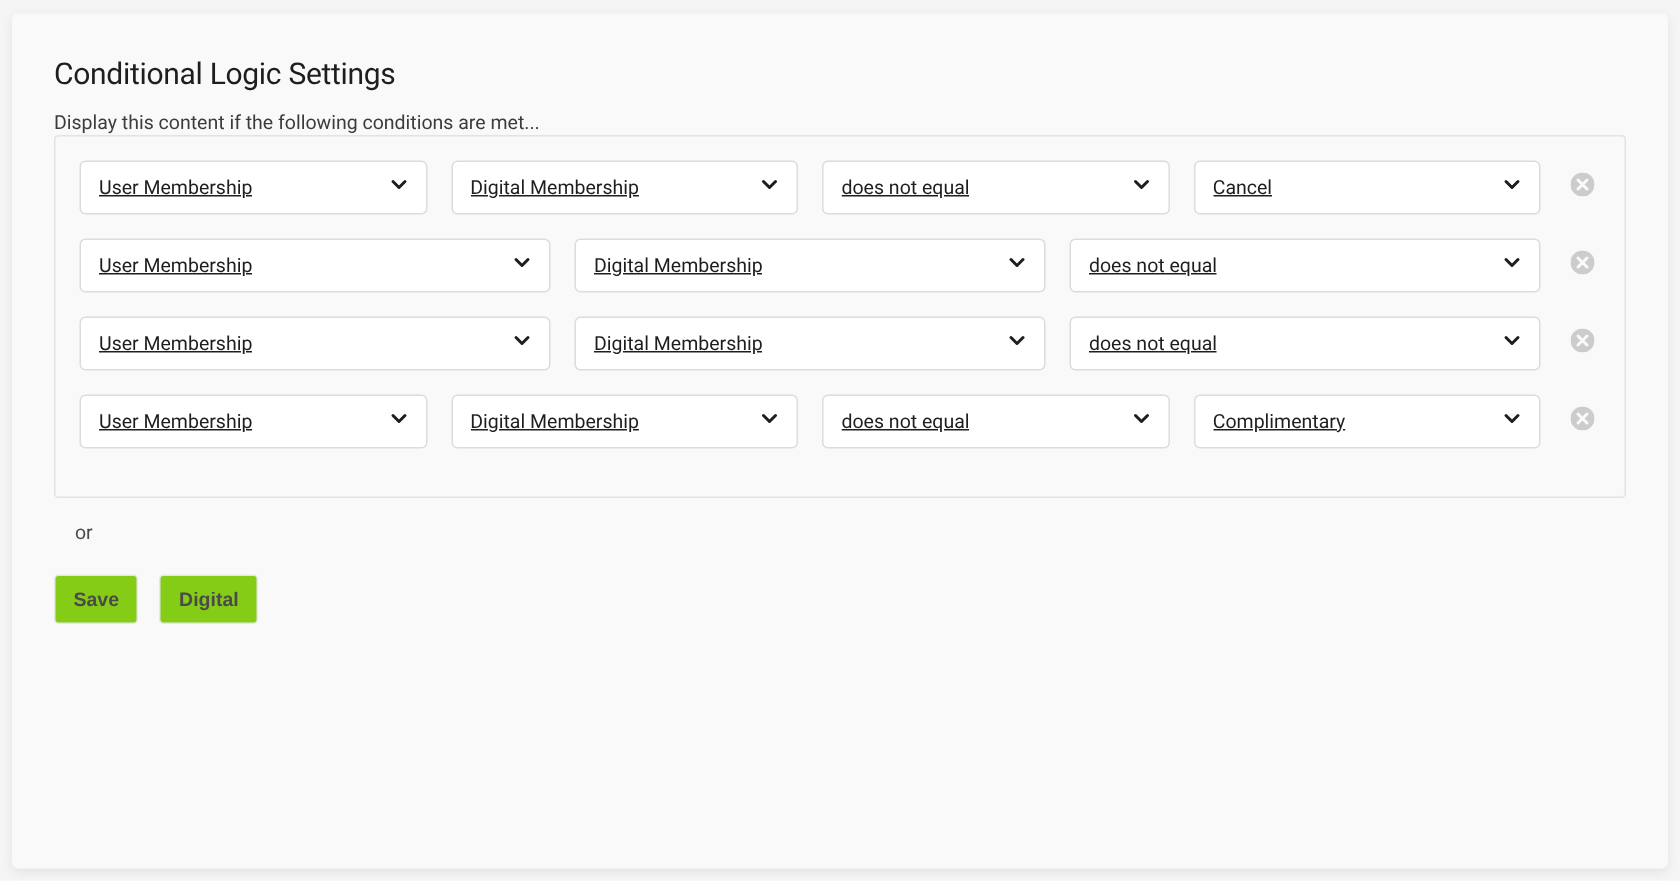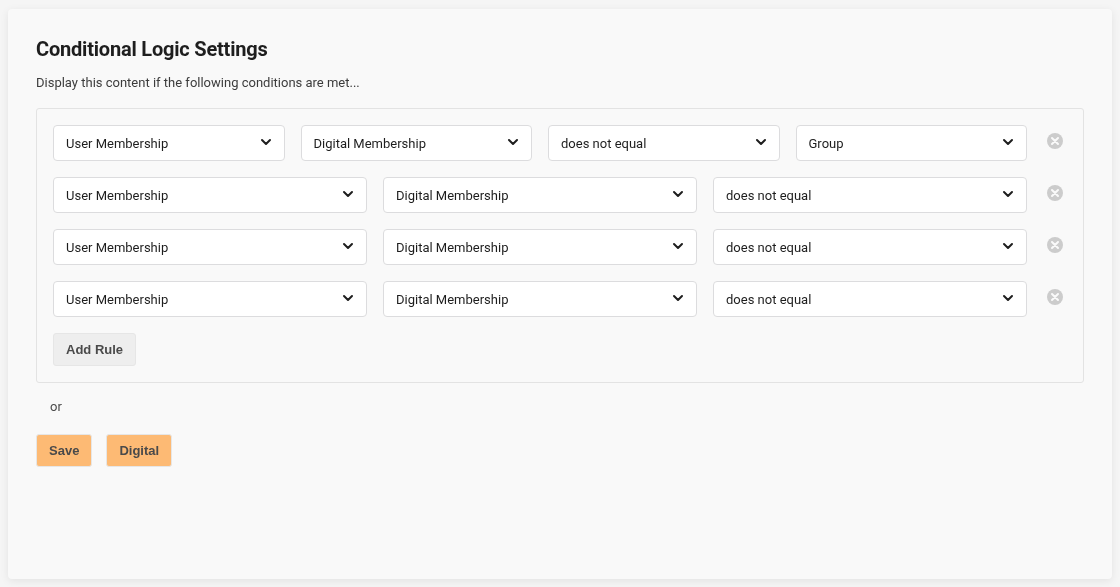--- a/index.html
+++ b/index.html
@@ -20,29 +20,28 @@
       left: 8px;
       right: 8px;
       bottom: 8px;
       background: #f9f9f9;
       border-radius: 4px;
       padding: 28px;
       box-shadow: 0 2px 8px rgba(0,0,0,0.08);
     }
     .title {
       font-size: 20px;
-      font-weight: 700;
+      font-weight: 400;
       color: #1e1e1e;
       letter-spacing: -0.2px;
       margin-bottom: 14px;
     }
     .subtitle {
       font-size: 13px;
       color: #3c3c3c;
-      margin-bottom: 18px;
     }
     .rule-group {
       border: 1px solid #e3e3e3;
       border-radius: 3px;
       padding: 16px;
       background: #f9f9f9;
     }
     .rule-row {
       display: flex;
       gap: 16px;
@@ -55,20 +54,21 @@
       border: 1px solid #dcdcde;
       border-radius: 4px;
       height: 36px;
       display: flex;
       align-items: center;
       justify-content: space-between;
       padding: 0 12px;
       font-size: 13px;
       color: #1e1e1e;
       cursor: pointer;
+      text-decoration: underline;
     }
     .select-box .label {
       white-space: nowrap;
       overflow: hidden;
       text-overflow: ellipsis;
     }
     .chevron {
       flex-shrink: 0;
       margin-left: 8px;
     }
@@ -96,21 +96,21 @@
       font-size: 13px;
       color: #4a4a4a;
       margin: 16px 0 19px 14px;
     }
     .actions {
       margin-top: 20px;
       display: flex;
       gap: 14px;
     }
     .actions .btn-grey {
-      background: #fdba74;
+      background: #84cc16;
     }
   </style>
 </head>
 <body>
 
 <div class="modal">
   <h2 class="title">Conditional Logic Settings</h2>
   <p class="subtitle">Display this content if the following conditions are met...</p>
 
   <div class="rule-group">
@@ -128,115 +128,120 @@
               <path d="M2 4 L6 8 L10 4" stroke="#1e1e1e" stroke-width="2" fill="none" stroke-linecap="round" stroke-linejoin="round"></path>
             </svg></span>
       </div>
       <div class="select-box">
         <span class="label">does not equal</span>
         <span class="chevron"><svg width="12" height="12" viewBox="0 0 12 12">
               <path d="M2 4 L6 8 L10 4" stroke="#1e1e1e" stroke-width="2" fill="none" stroke-linecap="round" stroke-linejoin="round"></path>
             </svg></span>
       </div>
       <div class="select-box">
-        <span class="label">Group</span>
-        <span class="chevron"><svg width="12" height="12" viewBox="0 0 12 12">
-              <path d="M2 4 L6 8 L10 4" stroke="#1e1e1e" stroke-width="2" fill="none" stroke-linecap="round" stroke-linejoin="round"></path>
-            </svg></span>
-      </div>
-      <div class="remove-btn">
-        <span><svg width="16" height="16" viewBox="0 0 16 16">
-              <circle cx="8" cy="8" r="8" fill="#cccccc"></circle>
-              <path d="M5 5 L11 11 M11 5 L5 11" stroke="#fafafa" stroke-width="2" stroke-linecap="round"></path>
-            </svg></span>
-      </div>
-    </div>
-
-    <div class="rule-row">
-      <div class="select-box">
-        <span class="label">User Membership</span>
-        <span class="chevron"><svg width="12" height="12" viewBox="0 0 12 12">
-              <path d="M2 4 L6 8 L10 4" stroke="#1e1e1e" stroke-width="2" fill="none" stroke-linecap="round" stroke-linejoin="round"></path>
-            </svg></span>
-      </div>
-      <div class="select-box">
-        <span class="label">Digital Membership</span>
-        <span class="chevron"><svg width="12" height="12" viewBox="0 0 12 12">
-              <path d="M2 4 L6 8 L10 4" stroke="#1e1e1e" stroke-width="2" fill="none" stroke-linecap="round" stroke-linejoin="round"></path>
-            </svg></span>
-      </div>
-      <div class="select-box">
-        <span class="label">does not equal</span>
-        <span class="chevron"><svg width="12" height="12" viewBox="0 0 12 12">
-              <path d="M2 4 L6 8 L10 4" stroke="#1e1e1e" stroke-width="2" fill="none" stroke-linecap="round" stroke-linejoin="round"></path>
-            </svg></span>
-      </div>
-      <div class="remove-btn">
-        <span><svg width="16" height="16" viewBox="0 0 16 16">
-              <circle cx="8" cy="8" r="8" fill="#cccccc"></circle>
-              <path d="M5 5 L11 11 M11 5 L5 11" stroke="#fafafa" stroke-width="2" stroke-linecap="round"></path>
-            </svg></span>
-      </div>
-    </div>
-
-    <div class="rule-row">
-      <div class="select-box">
-        <span class="label">User Membership</span>
-        <span class="chevron"><svg width="12" height="12" viewBox="0 0 12 12">
-              <path d="M2 4 L6 8 L10 4" stroke="#1e1e1e" stroke-width="2" fill="none" stroke-linecap="round" stroke-linejoin="round"></path>
-            </svg></span>
-      </div>
-      <div class="select-box">
-        <span class="label">Digital Membership</span>
-        <span class="chevron"><svg width="12" height="12" viewBox="0 0 12 12">
-              <path d="M2 4 L6 8 L10 4" stroke="#1e1e1e" stroke-width="2" fill="none" stroke-linecap="round" stroke-linejoin="round"></path>
-            </svg></span>
-      </div>
-      <div class="select-box">
-        <span class="label">does not equal</span>
-        <span class="chevron"><svg width="12" height="12" viewBox="0 0 12 12">
-              <path d="M2 4 L6 8 L10 4" stroke="#1e1e1e" stroke-width="2" fill="none" stroke-linecap="round" stroke-linejoin="round"></path>
-            </svg></span>
-      </div>
-      <div class="remove-btn">
-        <span><svg width="16" height="16" viewBox="0 0 16 16">
-              <circle cx="8" cy="8" r="8" fill="#cccccc"></circle>
-              <path d="M5 5 L11 11 M11 5 L5 11" stroke="#fafafa" stroke-width="2" stroke-linecap="round"></path>
-            </svg></span>
-      </div>
-    </div>
-
-    <div class="rule-row">
-      <div class="select-box">
-        <span class="label">User Membership</span>
-        <span class="chevron"><svg width="12" height="12" viewBox="0 0 12 12">
-              <path d="M2 4 L6 8 L10 4" stroke="#1e1e1e" stroke-width="2" fill="none" stroke-linecap="round" stroke-linejoin="round"></path>
-            </svg></span>
-      </div>
-      <div class="select-box">
-        <span class="label">Digital Membership</span>
-        <span class="chevron"><svg width="12" height="12" viewBox="0 0 12 12">
-              <path d="M2 4 L6 8 L10 4" stroke="#1e1e1e" stroke-width="2" fill="none" stroke-linecap="round" stroke-linejoin="round"></path>
-            </svg></span>
-      </div>
-      <div class="select-box">
-        <span class="label">does not equal</span>
-        <span class="chevron"><svg width="12" height="12" viewBox="0 0 12 12">
-              <path d="M2 4 L6 8 L10 4" stroke="#1e1e1e" stroke-width="2" fill="none" stroke-linecap="round" stroke-linejoin="round"></path>
-            </svg></span>
-      </div>
-      <div class="remove-btn">
-        <span><svg width="16" height="16" viewBox="0 0 16 16">
-              <circle cx="8" cy="8" r="8" fill="#cccccc"></circle>
-              <path d="M5 5 L11 11 M11 5 L5 11" stroke="#fafafa" stroke-width="2" stroke-linecap="round"></path>
-            </svg></span>
-      </div>
-    </div>
-
-    <button class="btn-grey">Add Rule</button>
+        <span class="label">Cancel</span>
+        <span class="chevron"><svg width="12" height="12" viewBox="0 0 12 12">
+              <path d="M2 4 L6 8 L10 4" stroke="#1e1e1e" stroke-width="2" fill="none" stroke-linecap="round" stroke-linejoin="round"></path>
+            </svg></span>
+      </div>
+      <div class="remove-btn">
+        <span><svg width="16" height="16" viewBox="0 0 16 16">
+              <circle cx="8" cy="8" r="8" fill="#cccccc"></circle>
+              <path d="M5 5 L11 11 M11 5 L5 11" stroke="#fafafa" stroke-width="2" stroke-linecap="round"></path>
+            </svg></span>
+      </div>
+    </div>
+
+    <div class="rule-row">
+      <div class="select-box">
+        <span class="label">User Membership</span>
+        <span class="chevron"><svg width="12" height="12" viewBox="0 0 12 12">
+              <path d="M2 4 L6 8 L10 4" stroke="#1e1e1e" stroke-width="2" fill="none" stroke-linecap="round" stroke-linejoin="round"></path>
+            </svg></span>
+      </div>
+      <div class="select-box">
+        <span class="label">Digital Membership</span>
+        <span class="chevron"><svg width="12" height="12" viewBox="0 0 12 12">
+              <path d="M2 4 L6 8 L10 4" stroke="#1e1e1e" stroke-width="2" fill="none" stroke-linecap="round" stroke-linejoin="round"></path>
+            </svg></span>
+      </div>
+      <div class="select-box">
+        <span class="label">does not equal</span>
+        <span class="chevron"><svg width="12" height="12" viewBox="0 0 12 12">
+              <path d="M2 4 L6 8 L10 4" stroke="#1e1e1e" stroke-width="2" fill="none" stroke-linecap="round" stroke-linejoin="round"></path>
+            </svg></span>
+      </div>
+      <div class="remove-btn">
+        <span><svg width="16" height="16" viewBox="0 0 16 16">
+              <circle cx="8" cy="8" r="8" fill="#cccccc"></circle>
+              <path d="M5 5 L11 11 M11 5 L5 11" stroke="#fafafa" stroke-width="2" stroke-linecap="round"></path>
+            </svg></span>
+      </div>
+    </div>
+
+    <div class="rule-row">
+      <div class="select-box">
+        <span class="label">User Membership</span>
+        <span class="chevron"><svg width="12" height="12" viewBox="0 0 12 12">
+              <path d="M2 4 L6 8 L10 4" stroke="#1e1e1e" stroke-width="2" fill="none" stroke-linecap="round" stroke-linejoin="round"></path>
+            </svg></span>
+      </div>
+      <div class="select-box">
+        <span class="label">Digital Membership</span>
+        <span class="chevron"><svg width="12" height="12" viewBox="0 0 12 12">
+              <path d="M2 4 L6 8 L10 4" stroke="#1e1e1e" stroke-width="2" fill="none" stroke-linecap="round" stroke-linejoin="round"></path>
+            </svg></span>
+      </div>
+      <div class="select-box">
+        <span class="label">does not equal</span>
+        <span class="chevron"><svg width="12" height="12" viewBox="0 0 12 12">
+              <path d="M2 4 L6 8 L10 4" stroke="#1e1e1e" stroke-width="2" fill="none" stroke-linecap="round" stroke-linejoin="round"></path>
+            </svg></span>
+      </div>
+      <div class="remove-btn">
+        <span><svg width="16" height="16" viewBox="0 0 16 16">
+              <circle cx="8" cy="8" r="8" fill="#cccccc"></circle>
+              <path d="M5 5 L11 11 M11 5 L5 11" stroke="#fafafa" stroke-width="2" stroke-linecap="round"></path>
+            </svg></span>
+      </div>
+    </div>
+
+    <div class="rule-row">
+      <div class="select-box">
+        <span class="label">User Membership</span>
+        <span class="chevron"><svg width="12" height="12" viewBox="0 0 12 12">
+              <path d="M2 4 L6 8 L10 4" stroke="#1e1e1e" stroke-width="2" fill="none" stroke-linecap="round" stroke-linejoin="round"></path>
+            </svg></span>
+      </div>
+      <div class="select-box">
+        <span class="label">Digital Membership</span>
+        <span class="chevron"><svg width="12" height="12" viewBox="0 0 12 12">
+              <path d="M2 4 L6 8 L10 4" stroke="#1e1e1e" stroke-width="2" fill="none" stroke-linecap="round" stroke-linejoin="round"></path>
+            </svg></span>
+      </div>
+      <div class="select-box">
+        <span class="label">does not equal</span>
+        <span class="chevron"><svg width="12" height="12" viewBox="0 0 12 12">
+              <path d="M2 4 L6 8 L10 4" stroke="#1e1e1e" stroke-width="2" fill="none" stroke-linecap="round" stroke-linejoin="round"></path>
+            </svg></span>
+      </div>
+      <div class="select-box">
+        <span class="label">Complimentary</span>
+        <span class="chevron"><svg width="12" height="12" viewBox="0 0 12 12">
+              <path d="M2 4 L6 8 L10 4" stroke="#1e1e1e" stroke-width="2" fill="none" stroke-linecap="round" stroke-linejoin="round"></path>
+            </svg></span>
+      </div>
+      <div class="remove-btn">
+        <span><svg width="16" height="16" viewBox="0 0 16 16">
+              <circle cx="8" cy="8" r="8" fill="#cccccc"></circle>
+              <path d="M5 5 L11 11 M11 5 L5 11" stroke="#fafafa" stroke-width="2" stroke-linecap="round"></path>
+            </svg></span>
+      </div>
+    </div>
+
   </div>
 
   <div class="or-label">or</div>
 
 
   <div class="actions">
     <button class="btn-grey">Save</button>
     <button class="btn-grey">Digital</button>
   </div>
 </div>

